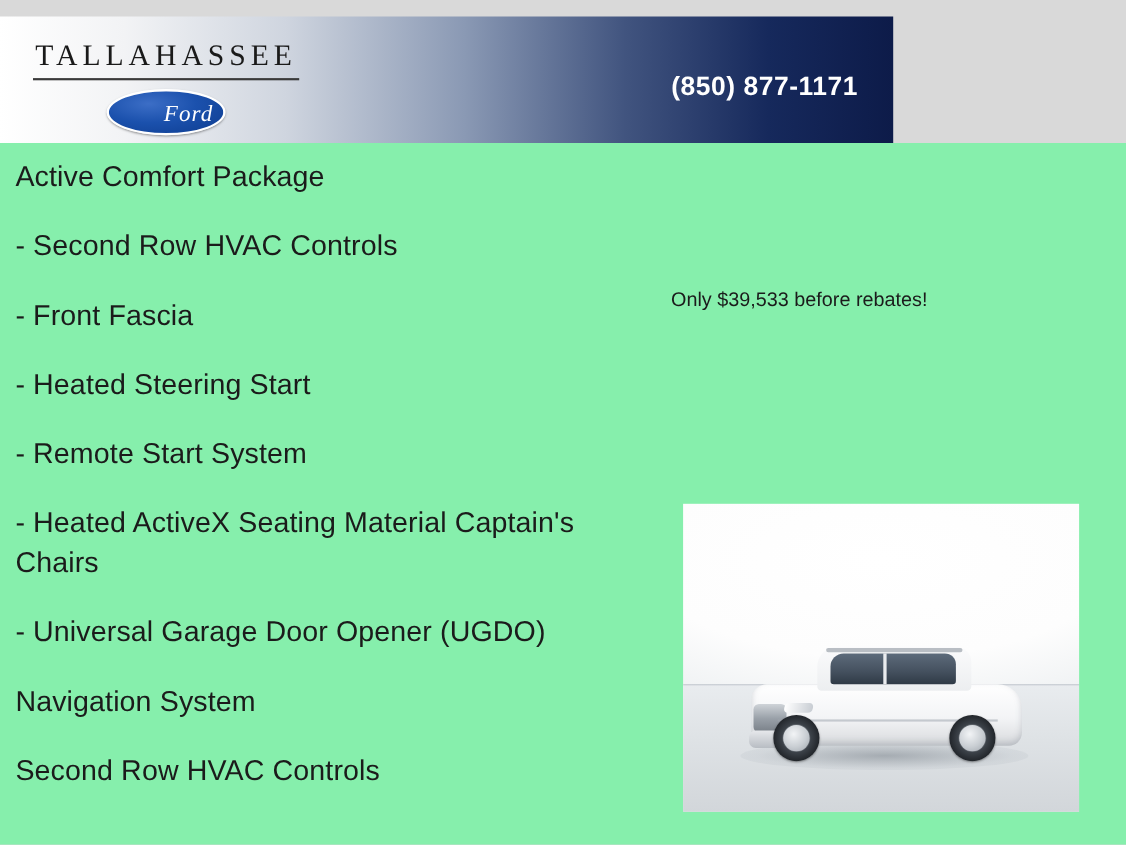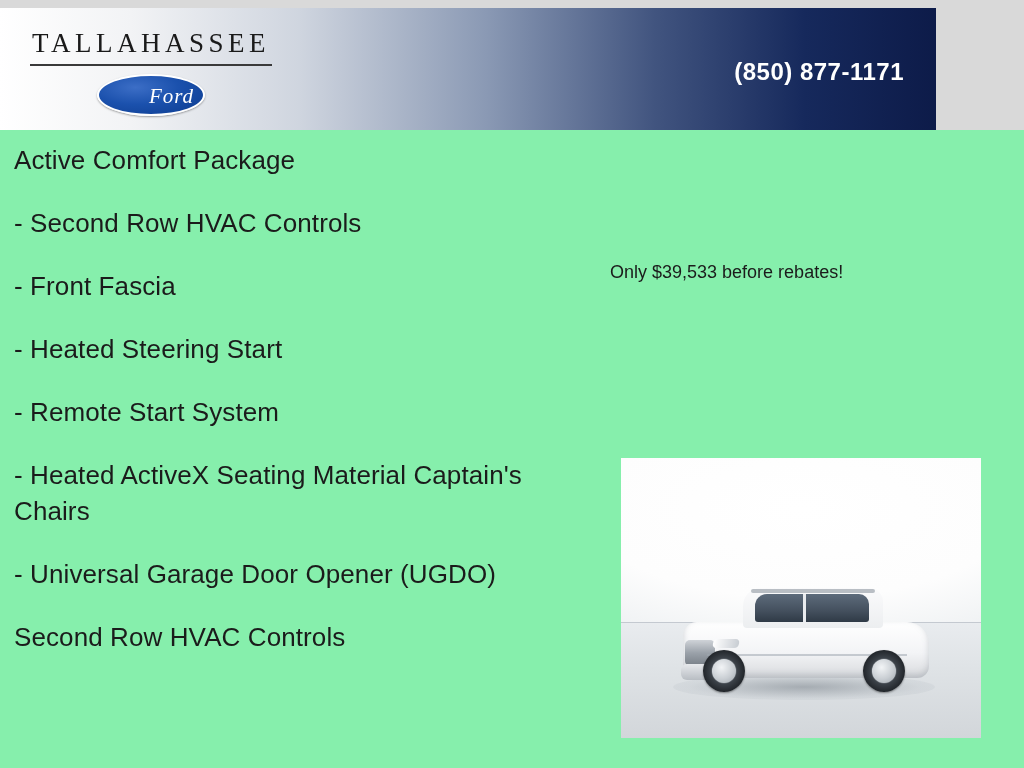--- a/index.html
+++ b/index.html
@@ -14,22 +14,22 @@
   .page {
     position: relative;
     width: 1024px;
     height: 768px;
     background: #d9d9d9;
   }
 
   
   .header {
     position: absolute;
-    top: 8px; left: 0;
-    width: 936px;
+    top: 15px; left: 0;
+    width: 812px;
     height: 130px;
     background: linear-gradient(to right,
         #ffffff 0%,
         #f2f3f5 14%,
         #cfd5df 32%,
         #8a99b4 52%,
         #41547f 70%,
         #16295c 86%,
         #0d1b49 100%);
     overflow: hidden;
@@ -287,20 +287,21 @@
   <div class="content">
 
     <div class="features">
       <div class="feature-line">Active Comfort Package</div>
       <div class="feature-line">- Second Row HVAC Controls</div>
       <div class="feature-line">- Front Fascia</div>
       <div class="feature-line">- Heated Steering Start</div>
       <div class="feature-line">- Remote Start System</div>
       <div class="feature-line">- Heated ActiveX Seating Material Captain's Chairs</div>
       <div class="feature-line">- Universal Garage Door Opener (UGDO)</div>
+      <div class="feature-line">Navigation System</div>
       <div class="feature-line">Second Row HVAC Controls</div>
     </div>
 
     <div class="price-note">Only $39,533 before rebates!</div>
 
     <div class="vehicle-photo">
       <div class="floor"></div>
       <div class="floor-line"></div>
       <div class="shadow"></div>
       <div class="suv">

